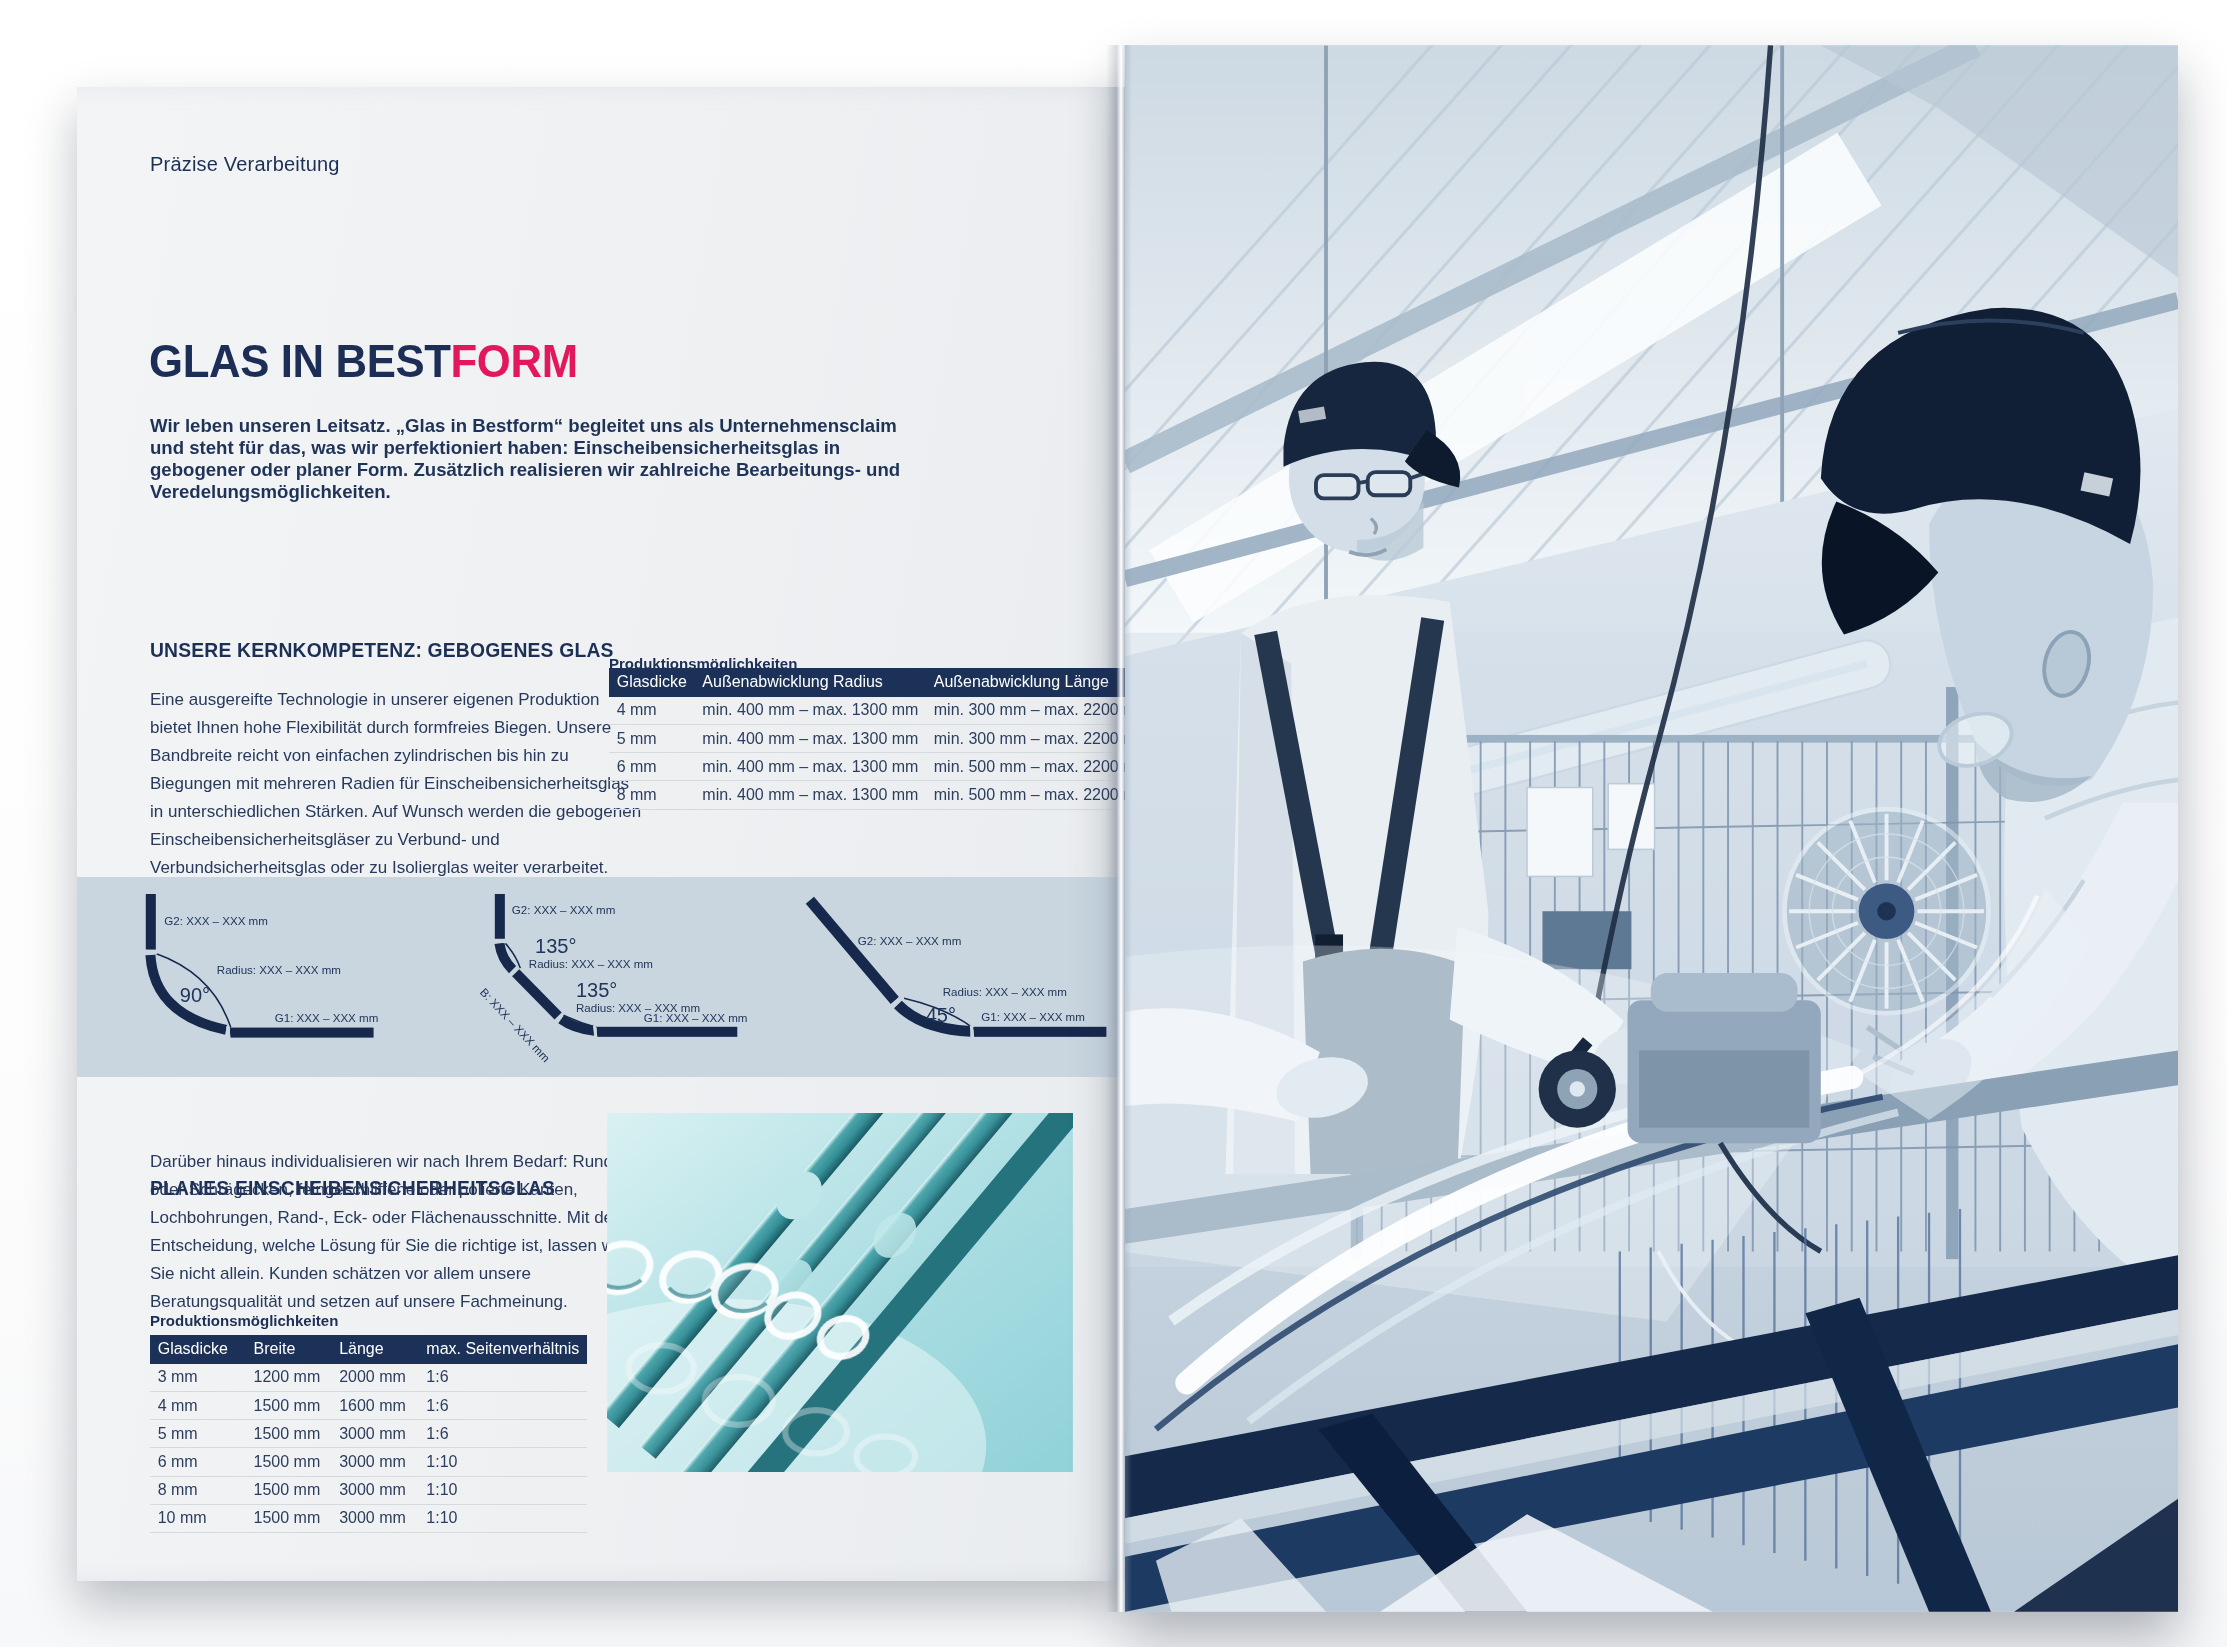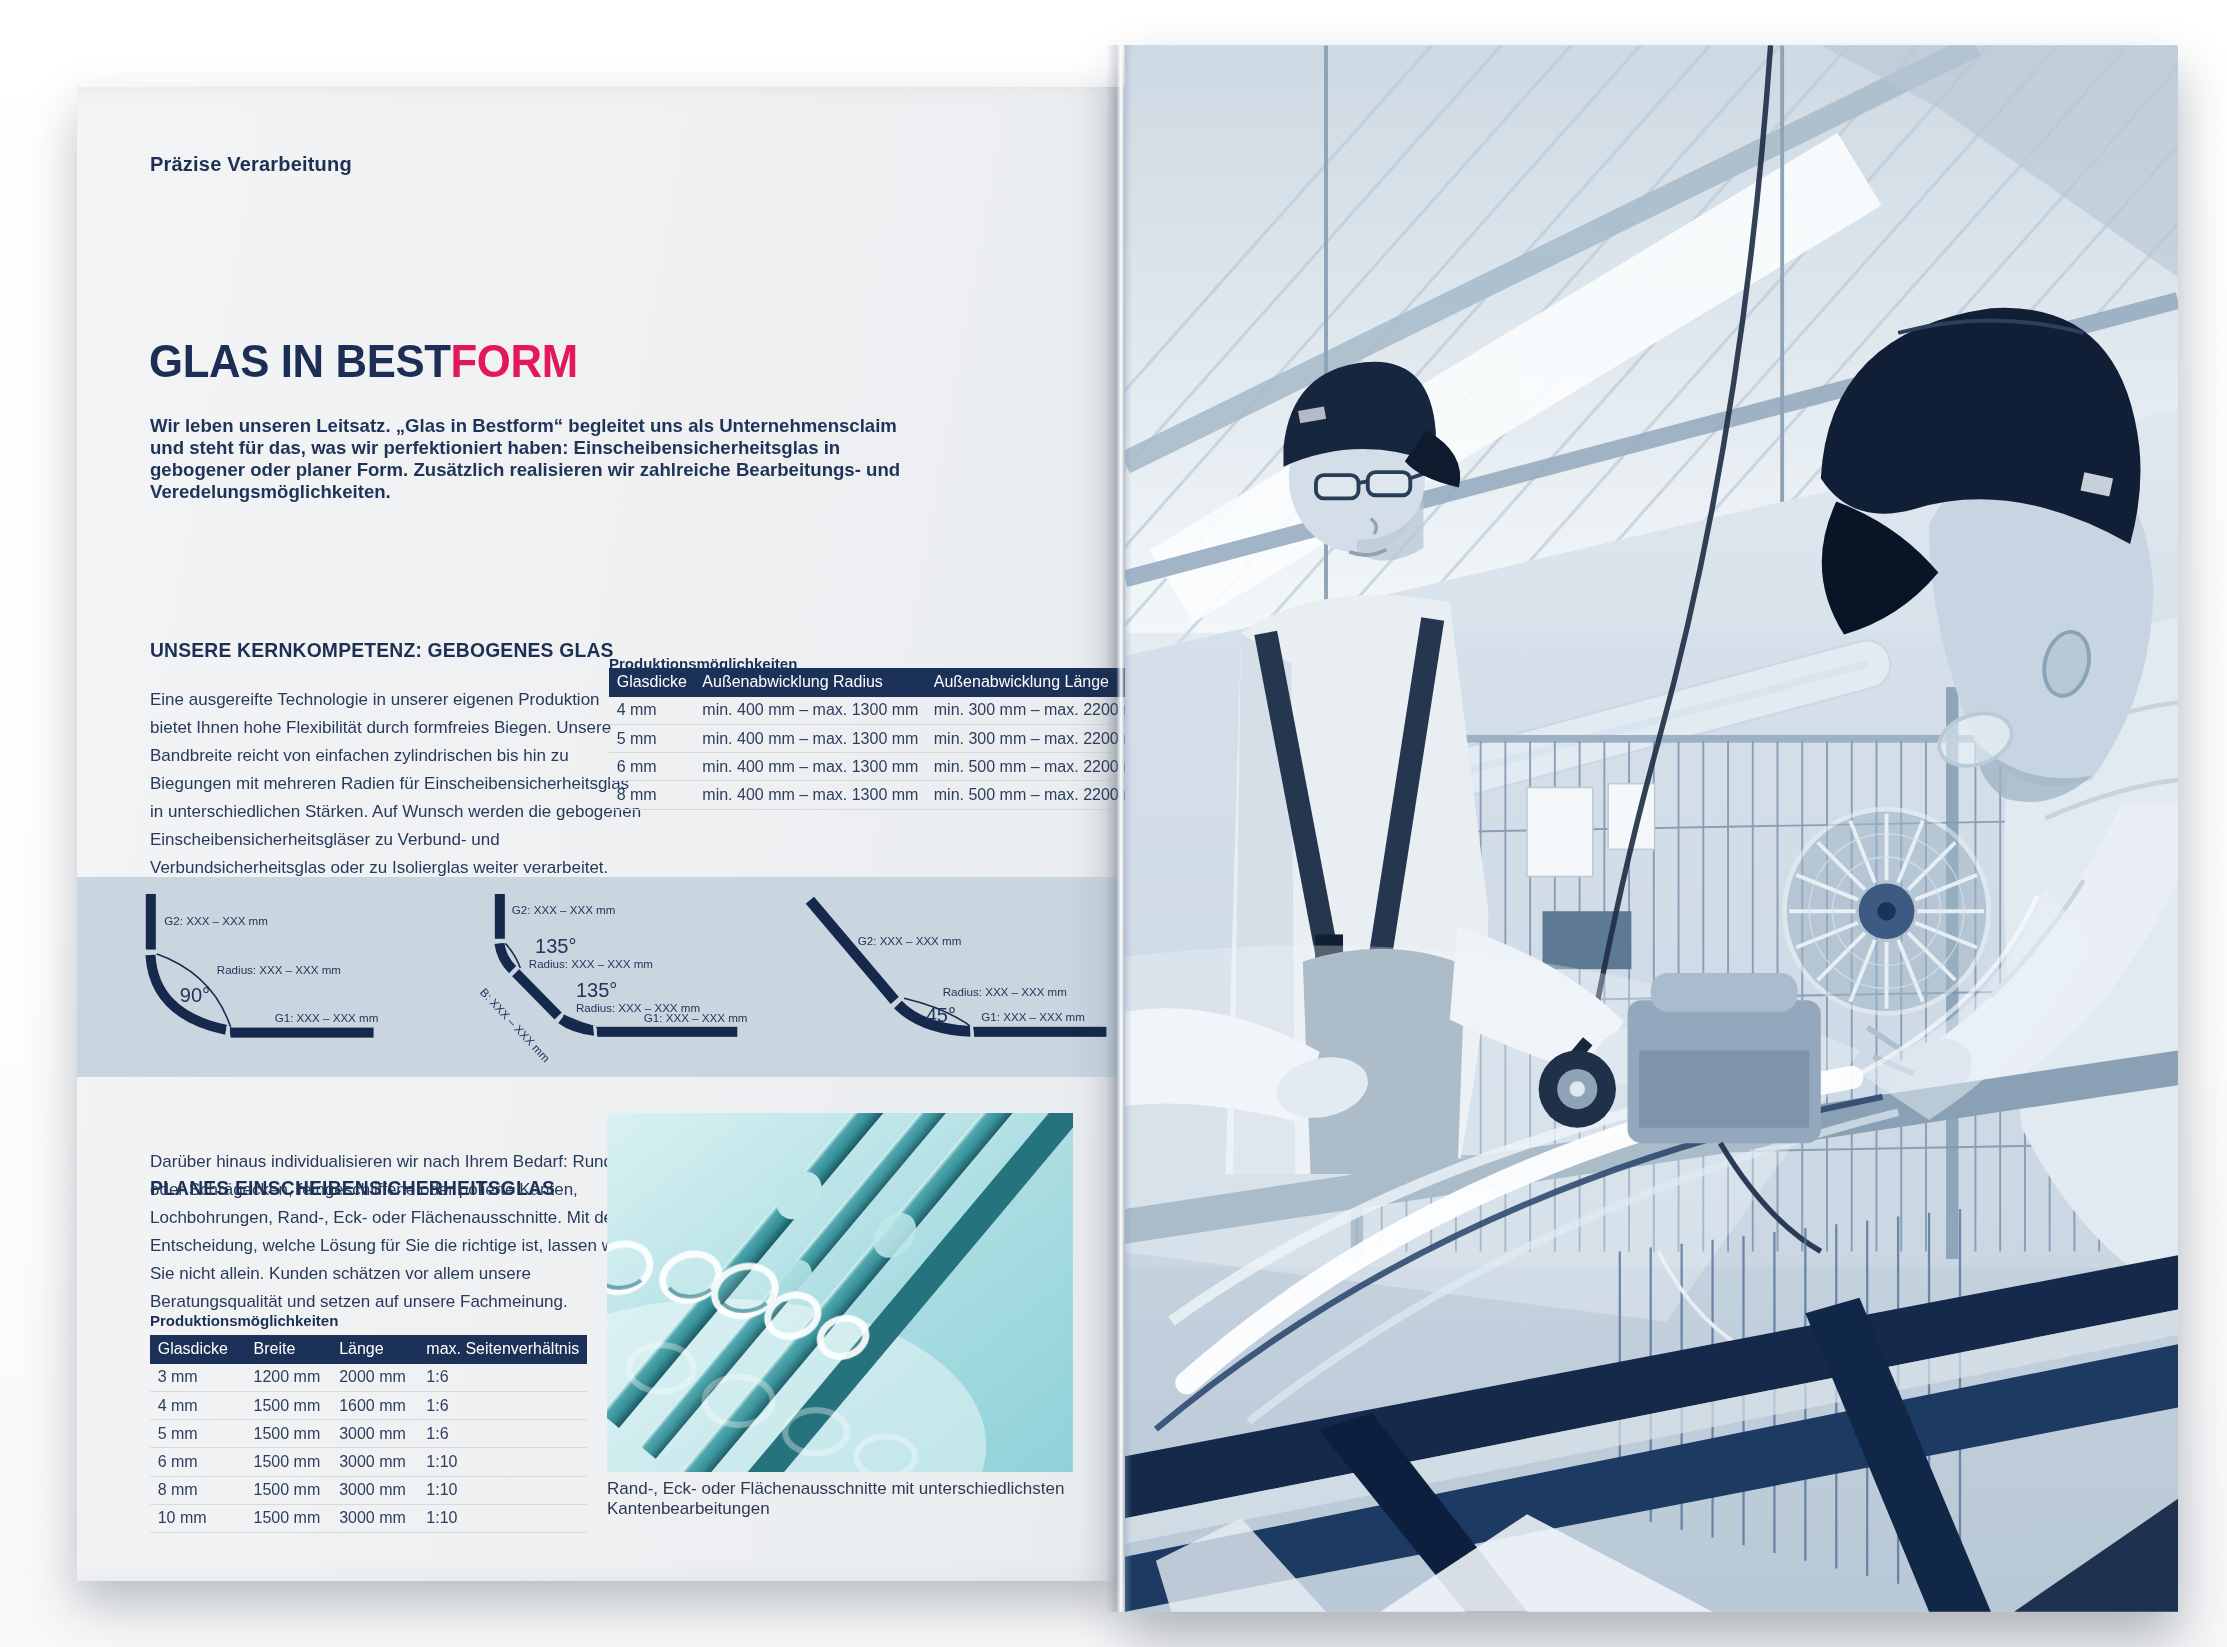--- a/index.html
+++ b/index.html
@@ -19,21 +19,21 @@
   .page-right{
     position:absolute;left:1125px;top:45px;width:1053px;height:1567px;
     background:#cfdae4;
     box-shadow:0 27px 50px rgba(25,35,55,.32), inset 19.3px 0 35px -21.7px rgba(40,55,80,.30);
   }
   .spine{
     position:absolute;left:1106px;top:45px;width:26px;height:1567px;z-index:5;
     background:linear-gradient(90deg,rgba(40,55,80,0) 0%,rgba(40,55,80,.16) 40%,#ffffff 58%,rgba(140,160,185,.35) 74%,rgba(40,55,80,0) 100%);
   }
   
-  .kicker{position:absolute;left:73px;top:66px;font-size:20px;font-weight:700;color:#1d3054;letter-spacing:0.2px;text-align:center;}
+  .kicker{position:absolute;left:73px;top:66px;font-size:20px;font-weight:400;color:#1d3054;letter-spacing:0.2px;text-align:center;}
   .title{position:absolute;left:72px;top:246px;font-size:47px;font-weight:bold;letter-spacing:-0.4px;white-space:nowrap;transform:scaleX(.93);transform-origin:left center;}
   .title .t-navy{color:#1c2e55;}
   .title .t-pink{color:#e2175c;}
   .intro{position:absolute;left:73px;top:328px;width:781px;font-size:18.6px;line-height:22px;font-weight:600;color:#1e3357;}
   .sec-head{font-size:19.3px;font-weight:bold;color:#1c2f55;letter-spacing:0.2px;}
   .body-copy{font-size:17px;line-height:28px;color:#273a5c;}
   .col-bent-head{position:absolute;left:73px;top:553px;width:495px;}
   .col-bent-body{position:absolute;left:73px;top:599px;width:492px;}
   .col-flat-head{position:absolute;left:73px;top:1091px;width:495px;}
   .col-flat-body{position:absolute;left:73px;top:1061px;width:492px;}
@@ -257,21 +257,20 @@
           <path d="M 148 244 A 40 31 -18 0 0 206 246"></path>
         </g>
         <g fill="none" stroke="#ffffff" stroke-width="8" opacity=".35">
           <ellipse cx="70" cy="330" rx="42" ry="30"></ellipse>
           <ellipse cx="170" cy="372" rx="44" ry="31"></ellipse>
           <ellipse cx="270" cy="412" rx="40" ry="28"></ellipse>
           <ellipse cx="360" cy="444" rx="38" ry="26"></ellipse>
         </g>
       </svg>
     </div>
-    <div class="caption">Rand-, Eck- oder Flächenausschnitte mit  unterschiedlichsten Kantenbearbeitungen</div>
   </div>
 
   <div class="page-right">
     <svg class="photo-right" width="1053" height="1567" viewBox="0 0 1362 2026">
       <defs>
         <linearGradient id="pBg" x1="0" y1="0" x2="0" y2="1">
           <stop offset="0" stop-color="#edf2f7"></stop>
             <stop offset=".45" stop-color="#d4dfe9"></stop>
             <stop offset="1" stop-color="#b9c8d6"></stop>
         </linearGradient>

